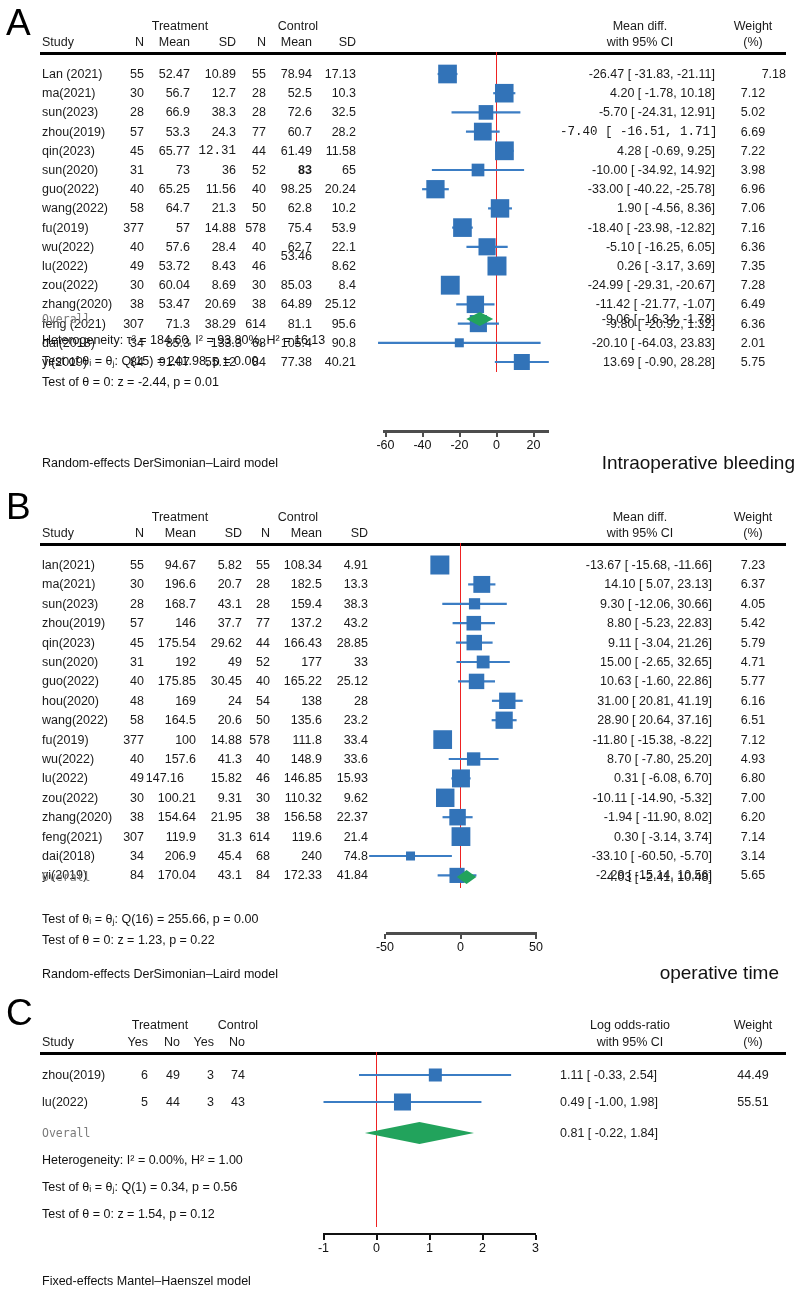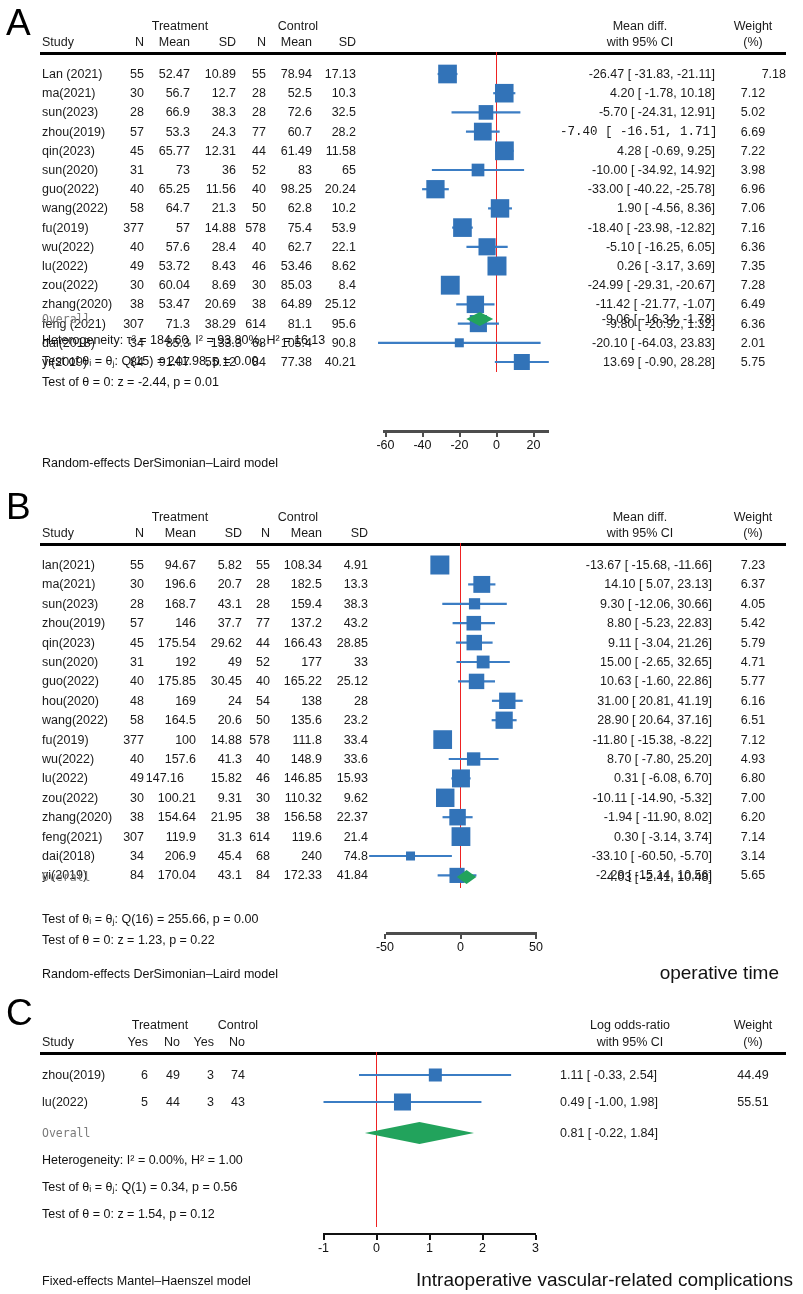--- a/index.html
+++ b/index.html
@@ -215,34 +215,34 @@
         <div class="cell r" style="left: 240px; top: 123.6px; width: 26px;">77</div>
         <div class="cell r" style="left: 270px; top: 123.6px; width: 42px;">60.7</div>
         <div class="cell r" style="left: 316px; top: 123.6px; width: 40px;">28.2</div>
         <div class="cell r" style="left: 560px; top: 123.6px; width: 155px; font-family: Liberation Mono, monospace;">-7.40 [ -16.51,    1.71]</div>
         <div class="cell c" style="left: 720px; top: 123.6px; width: 66px;">6.69</div>
       </div>
       <div class="row" style="left: 0px; top: 0px; width: 803px;">
         <div class="cell l" style="left: 42px; top: 142.8px;">qin(2023)</div>
         <div class="cell r" style="left: 120px; top: 142.8px; width: 24px;">45</div>
         <div class="cell r" style="left: 148px; top: 142.8px; width: 42px;">65.77</div>
-        <div class="cell r" style="left: 194px; top: 142.8px; width: 42px;">12.31</div>
+        <div class="cell r" style="left: 194px; top: 142.8px; width: 42px; font-family: Liberation Mono, monospace;">12.31</div>
         <div class="cell r" style="left: 240px; top: 142.8px; width: 26px;">44</div>
         <div class="cell r" style="left: 270px; top: 142.8px; width: 42px;">61.49</div>
         <div class="cell r" style="left: 316px; top: 142.8px; width: 40px;">11.58</div>
         <div class="cell r" style="left: 560px; top: 142.8px; width: 155px;">4.28 [  -0.69,    9.25]</div>
         <div class="cell c" style="left: 720px; top: 142.8px; width: 66px;">7.22</div>
       </div>
       <div class="row" style="left: 0px; top: 0px; width: 803px;">
         <div class="cell l" style="left: 42px; top: 162px;">sun(2020)</div>
         <div class="cell r" style="left: 120px; top: 162px; width: 24px;">31</div>
         <div class="cell r" style="left: 148px; top: 162px; width: 42px;">73</div>
         <div class="cell r" style="left: 194px; top: 162px; width: 42px;">36</div>
         <div class="cell r" style="left: 240px; top: 162px; width: 26px;">52</div>
-        <div class="cell r" style="left: 270px; top: 162px; width: 42px;">83</div>
+        <div class="cell r" style="left: 270px; top: 162px; width: 42px; font-weight: bold;">83</div>
         <div class="cell r" style="left: 316px; top: 162px; width: 40px;">65</div>
         <div class="cell r" style="left: 560px; top: 162px; width: 155px;">-10.00 [ -34.92,   14.92]</div>
         <div class="cell c" style="left: 720px; top: 162px; width: 66px;">3.98</div>
       </div>
       <div class="row" style="left: 0px; top: 0px; width: 803px;">
         <div class="cell l" style="left: 42px; top: 181.2px;">guo(2022)</div>
         <div class="cell r" style="left: 120px; top: 181.2px; width: 24px;">40</div>
         <div class="cell r" style="left: 148px; top: 181.2px; width: 42px;">65.25</div>
         <div class="cell r" style="left: 194px; top: 181.2px; width: 42px;">11.56</div>
         <div class="cell r" style="left: 240px; top: 181.2px; width: 26px;">40</div>
@@ -283,21 +283,21 @@
         <div class="cell r" style="left: 316px; top: 238.8px; width: 40px;">22.1</div>
         <div class="cell r" style="left: 560px; top: 238.8px; width: 155px;">-5.10 [ -16.25,    6.05]</div>
         <div class="cell c" style="left: 720px; top: 238.8px; width: 66px;">6.36</div>
       </div>
       <div class="row" style="left: 0px; top: 0px; width: 803px;">
         <div class="cell l" style="left: 42px; top: 258px;">lu(2022)</div>
         <div class="cell r" style="left: 120px; top: 258px; width: 24px;">49</div>
         <div class="cell r" style="left: 148px; top: 258px; width: 42px;">53.72</div>
         <div class="cell r" style="left: 194px; top: 258px; width: 42px;">8.43</div>
         <div class="cell r" style="left: 240px; top: 258px; width: 26px;">46</div>
-        <div class="cell r" style="left: 270px; top: 258px; width: 42px;">53.46</div>
+        <div class="cell r" style="left: 270px; top: 248px; width: 42px;">53.46</div>
         <div class="cell r" style="left: 316px; top: 258px; width: 40px;">8.62</div>
         <div class="cell r" style="left: 560px; top: 258px; width: 155px;">0.26 [  -3.17,    3.69]</div>
         <div class="cell c" style="left: 720px; top: 258px; width: 66px;">7.35</div>
       </div>
       <div class="row" style="left: 0px; top: 0px; width: 803px;">
         <div class="cell l" style="left: 42px; top: 277.2px;">zou(2022)</div>
         <div class="cell r" style="left: 120px; top: 277.2px; width: 24px;">30</div>
         <div class="cell r" style="left: 148px; top: 277.2px; width: 42px;">60.04</div>
         <div class="cell r" style="left: 194px; top: 277.2px; width: 42px;">8.69</div>
         <div class="cell r" style="left: 240px; top: 277.2px; width: 26px;">30</div>
@@ -366,20 +366,21 @@
       <div class="ticklbl" style="left: 402.5px; top: 438px; width: 40px;">-40</div>
       <div class="tick" style="left: 458.5px; top: 432px;"></div>
       <div class="ticklbl" style="left: 439.5px; top: 438px; width: 40px;">-20</div>
       <div class="tick" style="left: 495.5px; top: 432px;"></div>
       <div class="ticklbl" style="left: 476.5px; top: 438px; width: 40px;">0</div>
       <div class="tick" style="left: 532.5px; top: 432px;"></div>
       <div class="ticklbl" style="left: 513.5px; top: 438px; width: 40px;">20</div>
     </div>
 
   <div class="model-note" style="left:42px;top:455px;">Random-effects DerSimonian–Laird model</div>
+  <div class="outcome-title" style="right:8px;top:452px;">Intraoperative bleeding</div>
 </div>
 
 <div class="panel" style="top:484px;height:495px;">
   <div class="panel-letter" style="left:6px;top:4px;">B</div>
 
   <div class="cell c" style="left:130px;top:25px;width:100px;">Treatment</div>
   <div class="cell c" style="left:248px;top:25px;width:100px;">Control</div>
 
   <div class="cell c" style="left:565px;top:25px;width:150px;">Mean diff.</div>
   <div class="cell c" style="left:565px;top:41px;width:150px;">with 95% CI</div>
@@ -717,14 +718,13 @@
       <div class="ticklbl" style="left: 356.5px; top: 251px; width: 40px;">0</div>
       <div class="tick thin" style="left: 428.5px; top: 245px;"></div>
       <div class="ticklbl" style="left: 409.5px; top: 251px; width: 40px;">1</div>
       <div class="tick thin" style="left: 481.5px; top: 245px;"></div>
       <div class="ticklbl" style="left: 462.5px; top: 251px; width: 40px;">2</div>
       <div class="tick thin" style="left: 534.5px; top: 245px;"></div>
       <div class="ticklbl" style="left: 515.5px; top: 251px; width: 40px;">3</div>
     </div>
 
   <div class="model-note" style="left:42px;top:283px;">Fixed-effects Mantel–Haenszel model</div>
-  <div class="outcome-title" style="right:10px;top:279px;">Intraoperative vascular-related complications</div>
 </div>
 
 </body></html>

